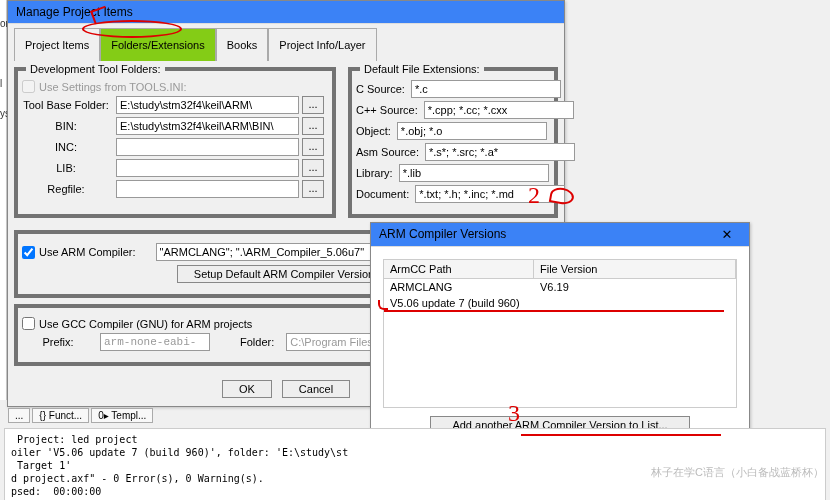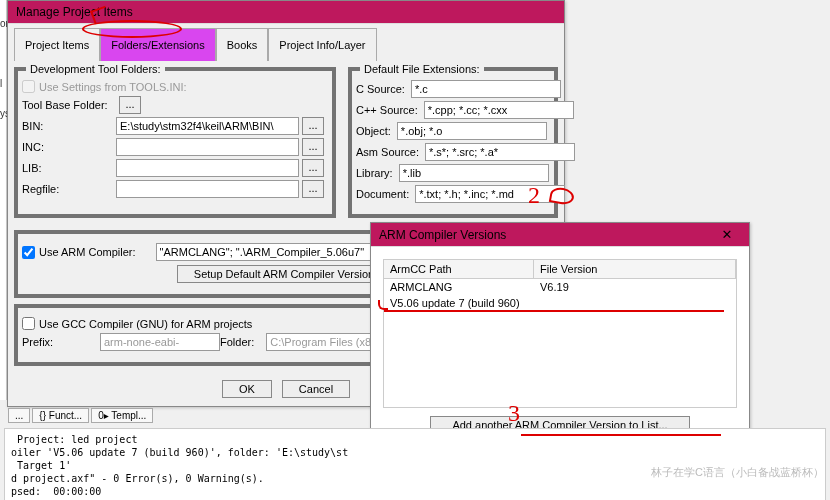--- a/index.html
+++ b/index.html
@@ -1,31 +1,31 @@
 <!DOCTYPE html>
 <html><head>
 <meta charset="utf-8">
 <style>
 * { box-sizing: border-box; margin: 0; padding: 0; font-family: "Segoe UI", Tahoma, sans-serif; font-size: 11px; }
 body { background: #f0f0f0; width: 830px; height: 500px; position: relative; overflow: hidden; }
 
 .dialog { position: absolute; background: #f0f0f0; border: 1px solid #888; box-shadow: 1px 1px 3px rgba(0,0,0,0.2); }
-.titlebar { background: #be185d; padding: 4px 8px; border-bottom: 1px solid #ddd; display: flex; justify-content: space-between; align-items: center; }
+.titlebar { background: #3b82f6; padding: 4px 8px; border-bottom: 1px solid #ddd; display: flex; justify-content: space-between; align-items: flex-start; }
 .titlebar span:first-child { font-size: 12px; }
 .close-x { width: 28px; text-align: center; cursor: pointer; font-size: 13px; }
 
 .tabs { display: flex; padding: 4px 6px 0 6px; gap: 0; }
 .tab { padding: 10px 10px; border: 1px solid #aaa; border-bottom: none; background: #f0f0f0; cursor: pointer; }
-.tab.active { background: #d946ef; }
+.tab.active { background: #84cc16; }
 
 .groupbox { border: 4px solid #737373; margin: 6px; padding: 6px 8px 8px 4px; position: relative; }
 .groupbox > .legend { position: absolute; top: -8px; left: 8px; background: #f0f0f0; padding: 0 4px; }
 
 .row { display: flex; align-items: center; margin: 3px 0; }
-.row label { text-align: left; margin-right: 6px; white-space: nowrap; }
+.row label { text-align: center; margin-right: 6px; white-space: nowrap; }
 .row input[type=text] { height: 18px; border: 1px solid #999; padding: 0 3px; font-size: 11px; background:#fff; }
 .browse { width: 22px; height: 18px; border: 1px solid #888; background: #eee; margin-left: 3px; text-align: center; line-height: 14px; cursor: pointer; }
 
 .check { margin-right: 4px; }
 
 .btns { display: flex; justify-content: center; gap: 10px; padding: 8px; }
 button { padding: 2px 16px; border: 1px solid #888; background: #eee; cursor: pointer; font-size: 11px; }
 
 .left-strip { position: absolute; left: 0; top: 0; width: 7px; height: 400px; background: #fff; border-right: 1px solid #ccc; }
 .left-txt { position: absolute; left: 0; top: 60px; font-size: 10px; color: #333; }
@@ -69,20 +69,21 @@
 
   <div style="display:flex;">
     <div class="groupbox" style="flex:1;">
       <span class="legend">Development Tool Folders:</span>
       <div class="row">
           <input type="checkbox" class="check" disabled="" style="">
           <label style="color:#999">Use Settings from TOOLS.INI:</label>
         </div>
       <div class="row">
           <label style="width:88px">Tool Base Folder:</label>
+          <input type="text" style="flex: 1 1 0%;" value="E:\study\stm32f4\keil\ARM\">
           <div class="browse">...</div>
         </div>
       <div class="row">
           <label style="width:88px">BIN:</label>
           <input type="text" style="flex: 1 1 0%;" value="E:\study\stm32f4\keil\ARM\BIN\">
           <div class="browse">...</div>
         </div>
       <div class="row">
           <label style="width:88px">INC:</label>
           <input type="text" style="flex: 1 1 0%;" value="">
@@ -141,22 +142,22 @@
       </div>
   </div>
 
   <div class="groupbox">
     <div class="row">
         <input type="checkbox" class="check" style="">
         <label>Use GCC Compiler (GNU) for ARM projects</label>
       </div>
     <div class="row">
       <label style="width:72px">Prefix:</label>
-      <input type="text" style="width: 120px; color: rgb(153, 153, 153);" value="arm-none-eabi-">
-      <label style="">Folder:</label>
+      <input type="text" style="width: 110px; color: rgb(153, 153, 153); font-family: Liberation Mono, monospace;" value="arm-none-eabi-">
+      <label style="margin-left:30px">Folder:</label>
       <input type="text" style="flex: 1 1 0%; margin-left: 6px; color: rgb(153, 153, 153);" value="C:\Program Files (x86)\Arm G">
     </div>
   </div>
 
   <div class="btns">
     <button>OK</button>
     <button>Cancel</button>
   </div>
 </div>
 

